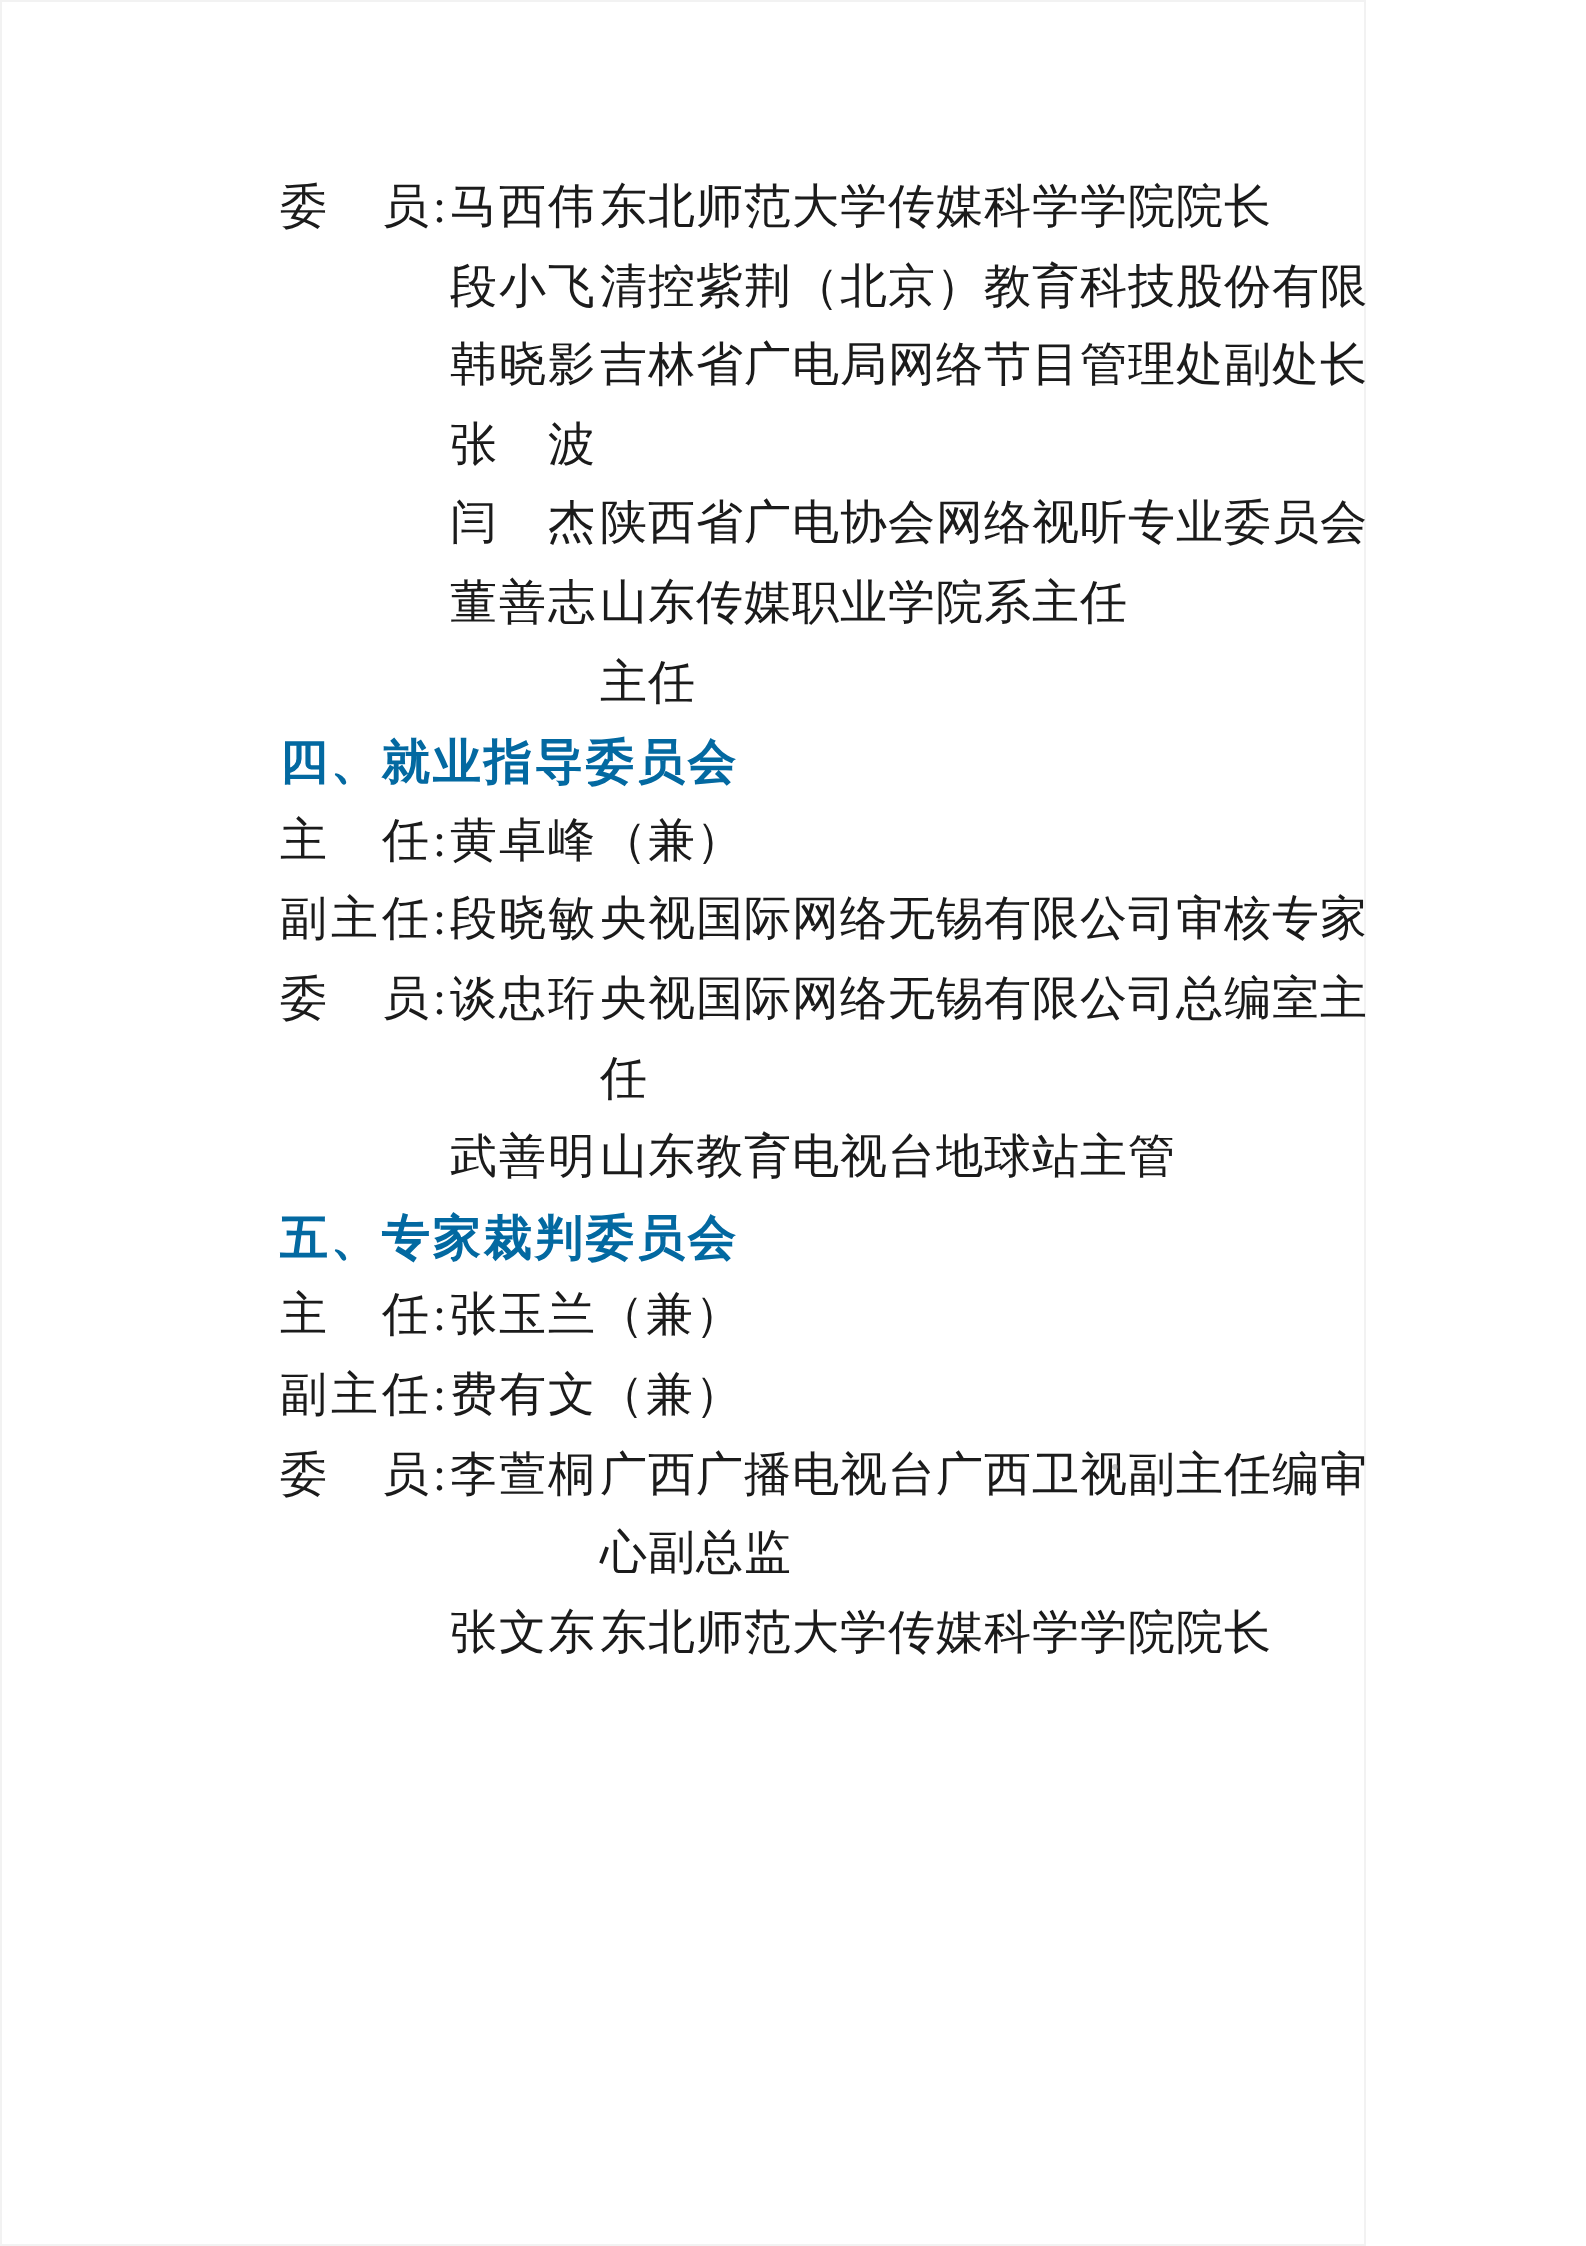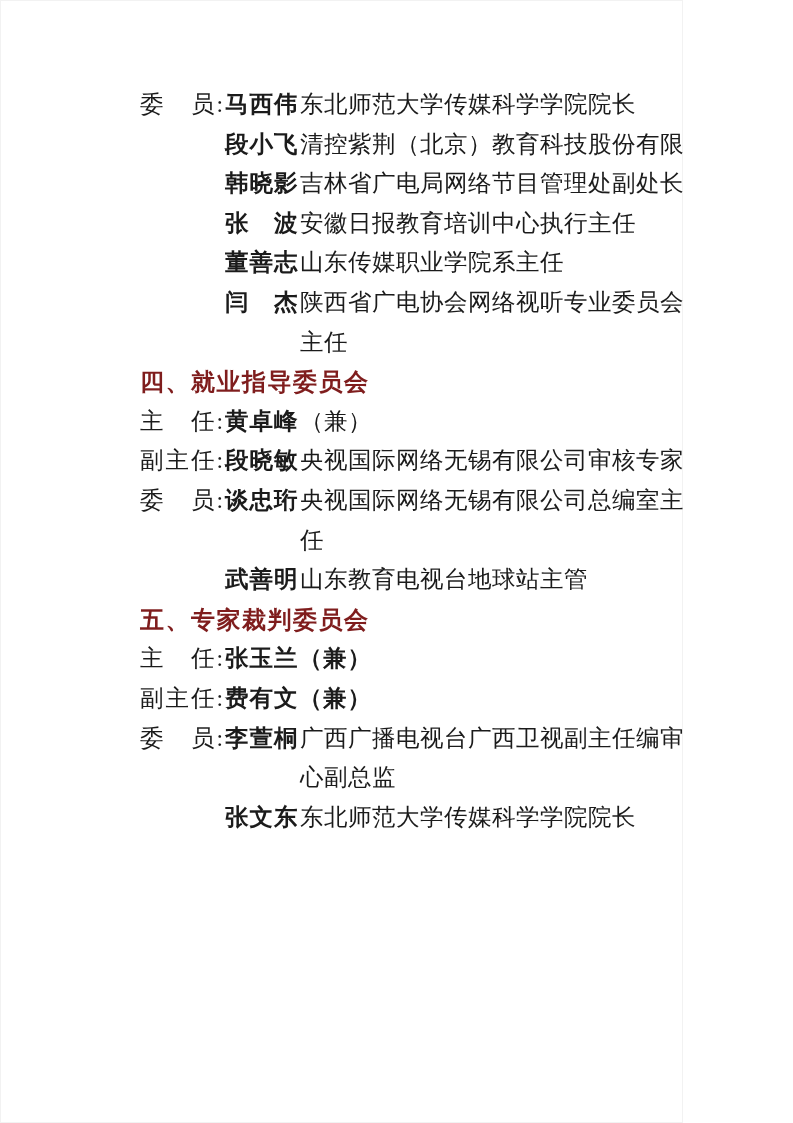--- a/index.html
+++ b/index.html
@@ -35,36 +35,35 @@
     flex: 0 0 85px;
     width: 85px;
     letter-spacing: 2px;
     overflow: visible;
   }
   .name {
     flex: 0 0 75px;
     width: 75px;
     letter-spacing: 1px;
     overflow: visible;
-    font-weight: bold;
   }
   .desc {
     flex: 1;
     letter-spacing: 0.5px;
   }
   .cont .indent {
     flex: 0 0 160px;
     width: 160px;
   }
   .heading {
     font-family: "Liberation Sans", "DejaVu Sans", sans-serif;
     font-weight: 700;
     font-size: 24px;
     letter-spacing: 1.5px;
-    color: #7f1d1d;
+    color: #0369a1;
   }
   .speckle {
     position: absolute;
     left: 556px;
     top: 732px;
     width: 3px;
     height: 3px;
     border-radius: 50%;
     background: #9a9a9a;
     opacity: 0.6;
@@ -92,33 +91,32 @@
     <div class="line row">
       <span class="role"></span>
       <span class="name">韩晓影</span>
       <span class="desc">吉林省广电局网络节目管理处副处长</span>
     </div>
 
 
     <div class="line row">
       <span class="role"></span>
       <span class="name">张　波</span>
-      <span class="desc">安徽日报教育培训中心执行主任</span>
+    </div>
+
+    <div class="line row">
+      <span class="role"></span>
+      <span class="name">闫　杰</span>
+      <span class="desc">陕西省广电协会网络视听专业委员会</span>
     </div>
 
     <div class="line row">
       <span class="role"></span>
       <span class="name">董善志</span>
       <span class="desc">山东传媒职业学院系主任</span>
-    </div>
-
-    <div class="line row">
-      <span class="role"></span>
-      <span class="name">闫　杰</span>
-      <span class="desc">陕西省广电协会网络视听专业委员会</span>
     </div>
 
     <div class="line cont">
       <span class="indent"></span>
       <span class="desc">主任</span>
     </div>
 
     <div class="line heading">四、就业指导委员会</div>
 
     <div class="line row">

